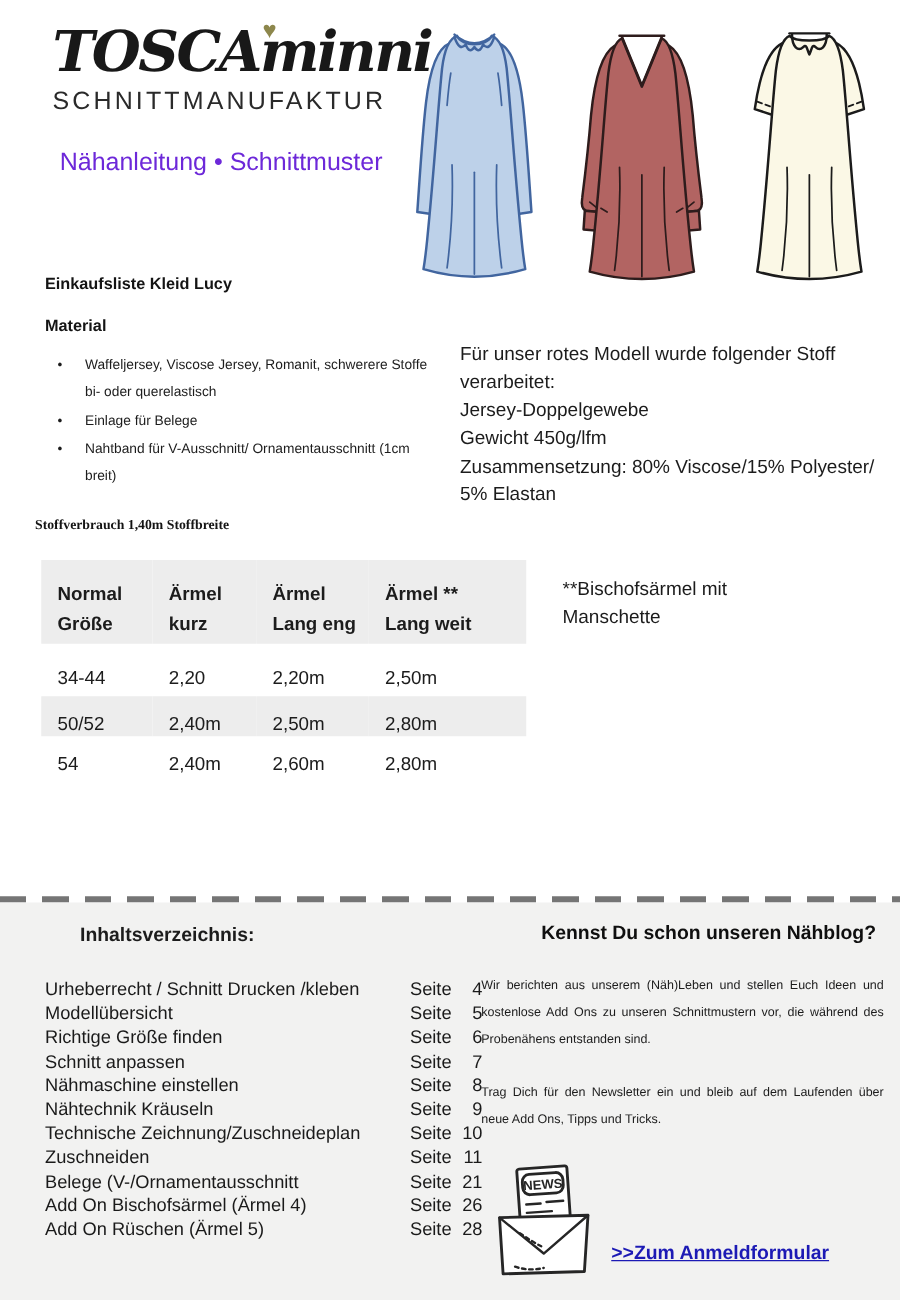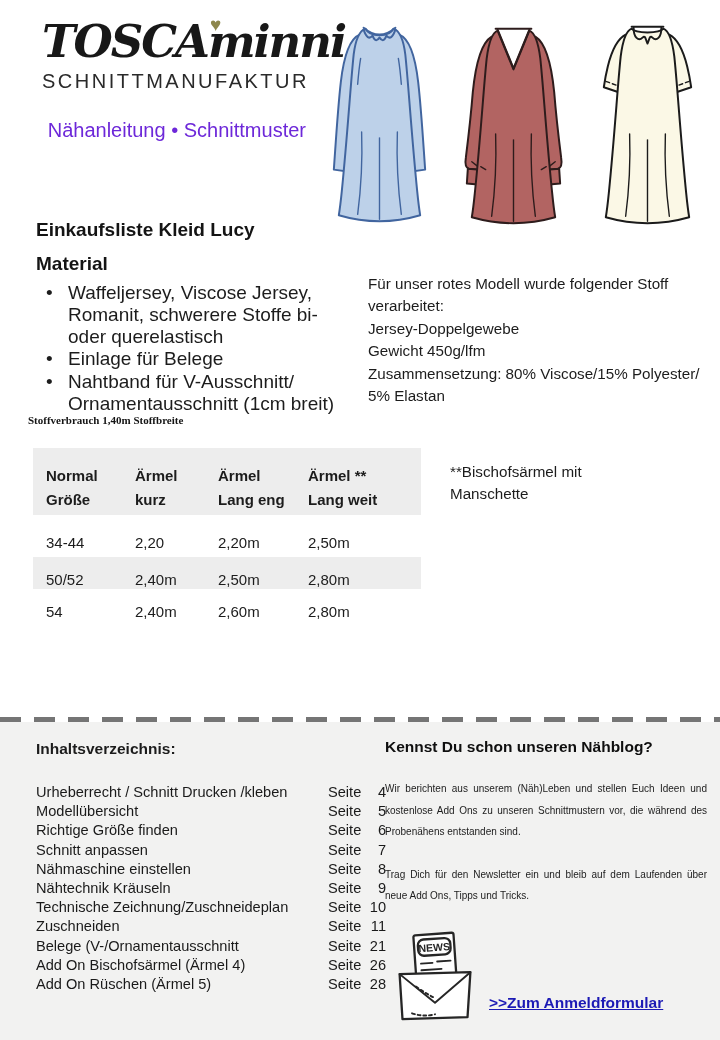--- a/index.html
+++ b/index.html
@@ -19,24 +19,24 @@
   
   .dresses{position:absolute;left:312px;top:12px;}
   .dress-outline-blue path, .dress-outline-blue line{stroke:#41659f;}
   .dress-outline-red path,  .dress-outline-red line{stroke:#2e1c1c;}
   .dress-outline-cream path,.dress-outline-cream line{stroke:#1b1b1b;}
   .dresses path{stroke-width:2;stroke-linejoin:round;stroke-linecap:round;}
   .fold{fill:none !important;stroke-width:1.4 !important;}
   .trim{fill:none !important;}
 
   
-  .sec-heading{position:absolute;font-size:19px;font-weight:700;color:#141414;}
+  .sec-heading{position:absolute;font-size:13px;font-weight:700;color:#141414;}
   #shopping-heading{left:36px;top:219px;}
   #material-heading{left:36px;top:253px;}
-  .bullets{position:absolute;left:40px;top:282px;width:308px;font-size:19px;line-height:21.8px;}
+  .bullets{position:absolute;left:40px;top:282px;width:308px;font-size:11px;line-height:21.8px;}
   .bullet{position:relative;padding-left:28px;margin-bottom:1px;}
   .bullet::before{content:"\2022";position:absolute;left:6px;top:0;}
   .fabric-note{position:absolute;left:368px;top:273px;width:344px;font-size:15.2px;
                line-height:22.4px;white-space:pre-line;}
 
   
   #consumption-heading{left:28px;top:414px;font-size:11px;font-family:Liberation Serif, serif;}
   .fab-table{position:absolute;left:33px;top:448px;border-collapse:collapse;
              table-layout:fixed;width:388px;font-size:15px;color:#1c1c1c;}
   .fab-table th{background:#ededed;text-align:left;font-weight:700;vertical-align:middle;
@@ -48,29 +48,29 @@
   .col1{width:89px;}.col2{width:83px;}.col3{width:90px;}.col4{width:126px;}
   .footnote{position:absolute;left:450px;top:461px;width:240px;font-size:15.2px;
             line-height:21.5px;white-space:pre-line;}
 
   
   .divider{position:absolute;left:0;top:717px;width:720px;height:5px;
            background:repeating-linear-gradient(90deg,#757575 0 21px,transparent 21px 34px);}
   .footer{position:absolute;left:0;top:722px;width:720px;height:318px;background:#f2f2f1;}
 
   .toc{position:absolute;left:36px;top:18px;width:350px;}
-  .toc-heading{font-size:15.5px;font-weight:700;}
+  .toc-heading{font-size:15.5px;font-weight:700;margin-left:28px;}
   .toc-list{margin-top:25px;font-size:14.6px;line-height:19.2px;color:#1a1a1a;}
   .toc-row{display:flex;}
   .toc-label{flex:1;padding-right:6px;}
   .toc-page{display:inline-flex;width:58px;flex:none;}
   .toc-num{margin-left:auto;}
 
   .blog{position:absolute;left:385px;top:16px;width:322px;}
-  .blog-heading{font-size:15.5px;font-weight:700;color:#0f0f0f;}
+  .blog-heading{font-size:15.5px;font-weight:700;color:#0f0f0f;margin-left:48px;}
   .blog p{margin:0;text-align:justify;font-size:10px;line-height:21.6px;color:#1c1c1c;}
   .blog .p1{margin-top:22px;}
   .blog .p2{margin-top:21px;}
   .envelope{position:absolute;left:391px;top:206px;}
   .envelope path,.envelope rect{stroke:#262626;stroke-width:2.4;stroke-linejoin:round;
                                 stroke-linecap:round;fill:#ffffff;}
   .envelope .thin{stroke-width:2;fill:none;}
   .envelope text{font-family:"Liberation Sans",sans-serif;font-weight:700;fill:#262626;
                  stroke:none;}
   .signup-link{position:absolute;left:489px;top:272px;font-size:15.5px;font-weight:700;

